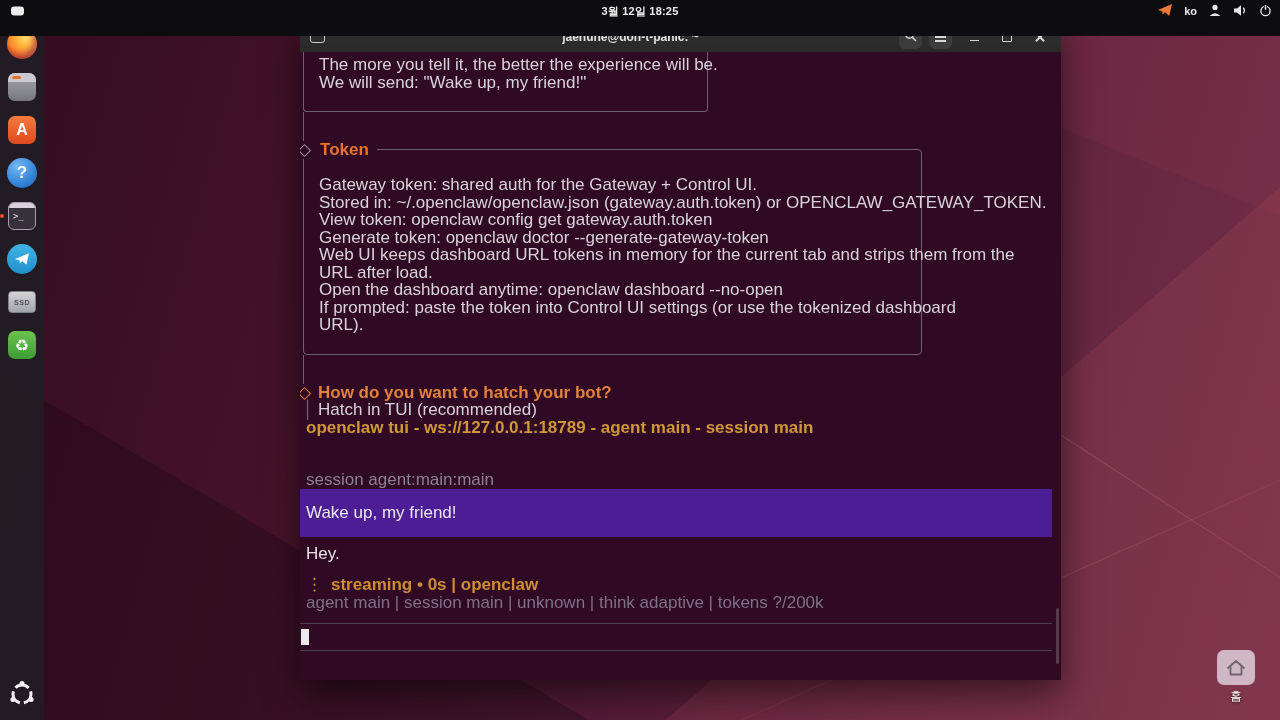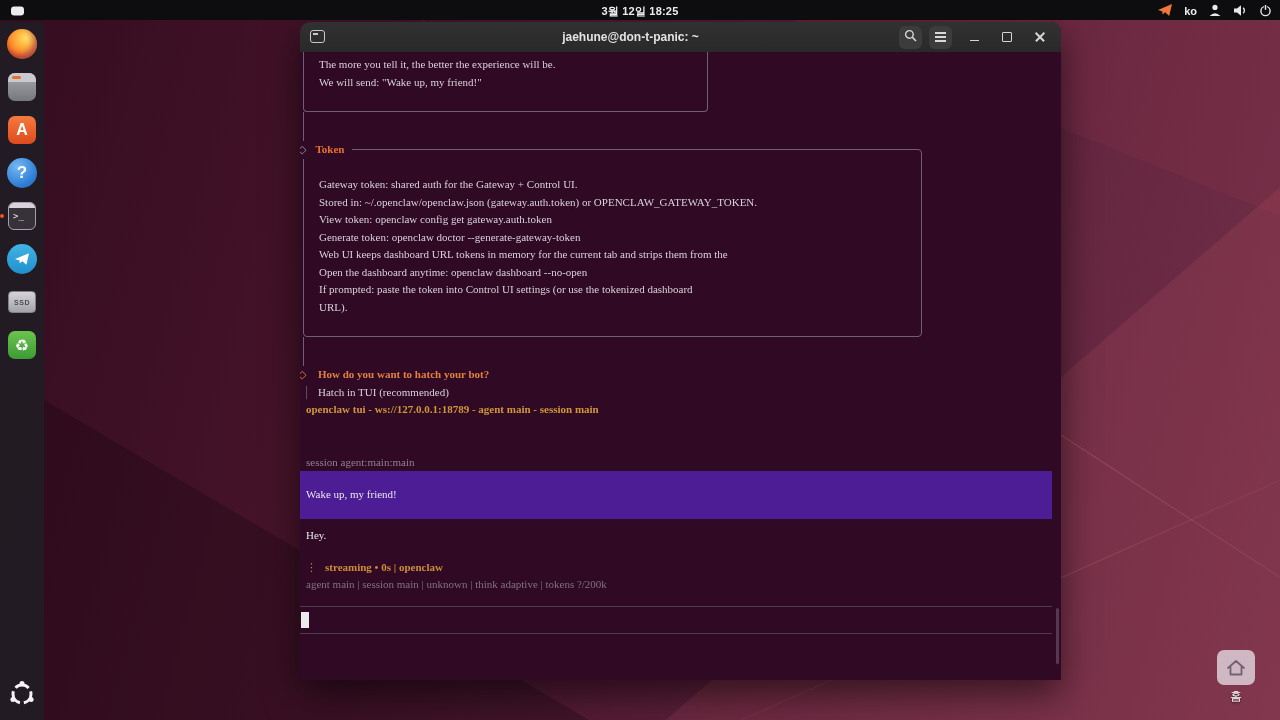--- a/index.html
+++ b/index.html
@@ -14,21 +14,21 @@
   .wallpaper { position:absolute; inset:0;
     background:linear-gradient(105deg,#340c20 0%,#451329 28%,#551c36 55%,#662741 78%,#743049 100%);
   }
   .wp-facet1 { position:absolute; inset:0; clip-path:polygon(52% 100%,100% 26%,100% 100%); background:rgba(205,95,105,0.16); }
   .wp-facet2 { position:absolute; inset:0; clip-path:polygon(0 52%,46% 100%,0 100%); background:rgba(18,4,14,0.28); }
   .wp-facet3 { position:absolute; inset:0; clip-path:polygon(58% 0,100% 0,100% 30%); background:rgba(160,65,80,0.14); }
   .wp-line1 { position:absolute; width:1500px; height:1px; background:linear-gradient(to right,transparent,rgba(255,170,160,0.28),transparent); transform:rotate(33deg); left:150px; top:330px; }
   .wp-line2 { position:absolute; width:900px; height:1px; background:linear-gradient(to right,transparent,rgba(255,170,160,0.18),transparent); transform:rotate(-24deg); left:560px; top:600px; }
 
   
-  .topbar { position:absolute; top:0; left:0; right:0; height:20px; background:#0d0d10;
+  .topbar { position:absolute; top:0; left:0; right:0; height:36px; background:#0d0d10;
     color:#ececec; font-size:11px; z-index:60; }
   .tb-left { position:absolute; left:10px; top:0; height:22px; display:flex; align-items:center; }
   .tb-clock { position:absolute; left:0; right:0; top:0; height:22px; display:flex; align-items:center; justify-content:center; font-weight:600; letter-spacing:0.2px; }
   .tb-tray { position:absolute; right:8px; top:0; height:22px; display:flex; align-items:center; gap:11px;text-align:center; }
   .tb-kbd { font-weight:600; font-size:11px; }
 
   
   .dock { position:absolute; left:0; top:22px; bottom:0; width:44px;
     background:rgba(33,29,36,0.90); z-index:50;
     display:flex; flex-direction:column; align-items:center; padding:6px 0 8px 0; gap:11px; }
@@ -74,21 +74,21 @@
   .hamburger span { display:block; width:11px; height:1.4px; background:#d8d8d8; }
   .wc { width:22px; height:22px; display:flex; align-items:center; justify-content:center; margin-left:4px; position:relative; }
   .wc-min::before { content:""; width:9px; height:1.6px; background:#d5d5d5; margin-top:7px; }
   .wc-max::before { content:""; width:8px; height:8px; border:1.5px solid #d5d5d5; border-radius:1px; }
   .wc-close::before, .wc-close::after { content:""; position:absolute; width:12px; height:1.6px; background:#d5d5d5; }
   .wc-close::before { transform:rotate(45deg); }
   .wc-close::after { transform:rotate(-45deg); }
 
   
   .term { position:absolute; top:30px; left:0; right:0; bottom:0; background:#300a24; overflow:hidden;
-    font-family:Liberation Serif, serif; font-size:11px; line-height:17.5px; color:#d8d2dc; }
+    font-family:Liberation Sans, sans-serif; font-size:17px; line-height:17.5px; color:#d8d2dc; }
   .t-line { height:17.5px; white-space:pre; overflow:visible; }
 
   .flow { margin-left:3px; }
   .cbox { border:1px solid #6f5f72; border-radius:4px; position:relative; }
   .intro-box { border-top:none; border-radius:0 0 4px 4px; width:405px; padding:4px 8px 20px 15px; }
   .token-box { width:619px; padding:26px 12px 20px 15px; }
   .box-label { position:absolute; top:-9px; left:-6px; background:#300a24; padding-right:8px;
     display:flex; white-space:pre; font-weight:bold; }
   .box-label .dmd { color:#a595ab; margin-right:9px; font-weight:normal; }
   .box-label .ttl { color:#e8732e;text-align:right; }
@@ -255,20 +255,21 @@
       <div class="cbox token-box">
         <div class="box-label">
           <span class="dmd">◇</span>
           <span class="ttl">Token</span>
         </div>
         <div class="t-line">Gateway token: shared auth for the Gateway + Control UI.</div>
         <div class="t-line">Stored in: ~/.openclaw/openclaw.json (gateway.auth.token) or OPENCLAW_GATEWAY_TOKEN.</div>
         <div class="t-line">View token: openclaw config get gateway.auth.token</div>
         <div class="t-line">Generate token: openclaw doctor --generate-gateway-token</div>
         <div class="t-line">Web UI keeps dashboard URL tokens in memory for the current tab and strips them from the</div>
+        <div class="t-line">URL after load.</div>
         <div class="t-line">Open the dashboard anytime: openclaw dashboard --no-open</div>
         <div class="t-line">If prompted: paste the token into Control UI settings (or use the tokenized dashboard</div>
         <div class="t-line">URL).</div>
       </div>
 
       <div class="vconn vc2"></div>
 
       <div class="t-line q-line">
         <span class="dmd">◇</span>
         <span>How do you want to hatch your bot?</span>

